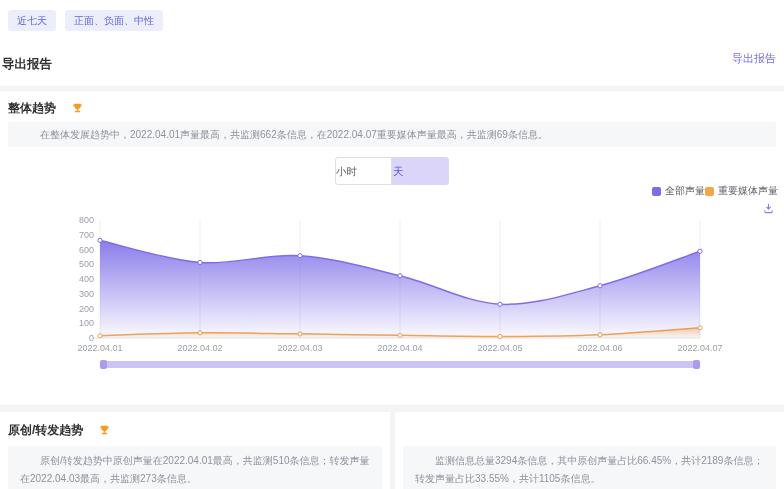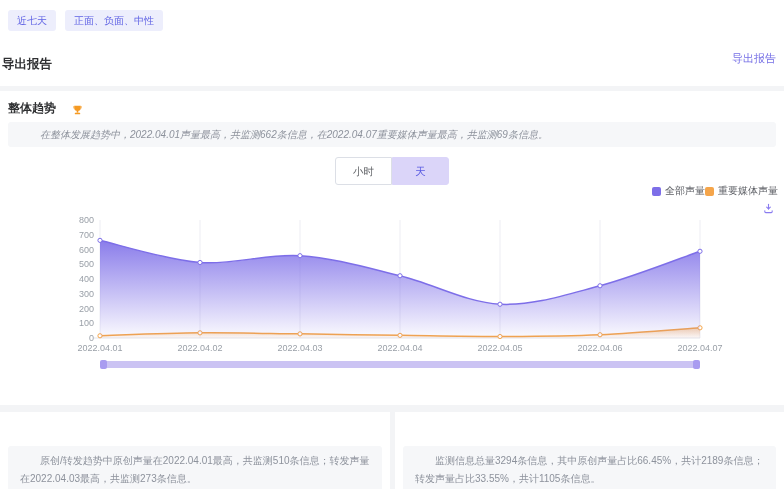--- a/index.html
+++ b/index.html
@@ -14,26 +14,26 @@
           background:#edeefc; color:#6063e4; font-size:10px; border-radius:3px; cursor:pointer; white-space:nowrap; }
   .chip-icon { width:13px; height:13px; border-radius:3px; background:#5b5ce2; display:flex; align-items:center; justify-content:center; flex:none; }
 
   
   .headerbar { left:0; top:41px; width:784px; height:45px; background:#fff; }
   .page-title { position:absolute; left:2px; top:15px; font-size:12.5px; font-weight:bold; color:#303133; }
   .export-link { position:absolute; right:8px; top:10px; font-size:11px; color:#756fe6; cursor:pointer; }
 
   
   .maincard { left:0; top:91px; width:784px; height:314px; background:#fff; }
-  .block-title { font-size:12px; font-weight:bold; color:#303133; display:flex; align-items:flex-end; gap:15px; }
+  .block-title { font-size:12px; font-weight:bold; color:#303133; display:flex; align-items:center; gap:15px; }
   .summary-box { background:#f6f7f9; border-radius:3px; color:#8d929c; font-size:10px; }
   .main-summary { position:absolute; left:8px; right:8px; top:31px; height:25px; line-height:25px;
-                  padding:0 12px; text-indent:2em; overflow:hidden; white-space:nowrap;font-style:italic; }
+                  padding:0 12px; text-indent:2em; overflow:hidden; white-space:nowrap; }
   .toggle-group { position:absolute; left:335px; top:66px; display:flex; }
-  .toggle-btn { width:57px; height:28px; line-height:26px; text-align:center; font-size:10.5px; cursor:pointer; }
+  .toggle-btn { width:57px; height:28px; line-height:26px; font-size:10.5px; cursor:pointer; }
   .toggle-hour { background:#fff; border:1px solid #dcdfe6; border-radius:3px 0 0 3px; color:#606266; }
   .toggle-day  { background:#dbd5f9; border:1px solid #dbd5f9; border-radius:0 3px 3px 0; color:#5b5ce2; }
   .legend { position:absolute; right:6px; top:93px; display:flex; align-items:center; }
   .legend-item { display:flex; align-items:center; gap:4px; font-size:10px; color:#5e6066; cursor:pointer; }
   .legend-swatch { width:9px; height:9px; border-radius:2px; }
   .dl-icon { position:absolute; right:10px; top:112px; cursor:pointer; line-height:0; }
   .chart-wrap { position:absolute; left:0; top:104px; width:784px; height:170px; }
   .zoom-slider { position:absolute; left:100px; top:270px; width:600px; height:7px;
                  background:#cbc3f3; border-radius:4px; cursor:pointer; }
   .zoom-handle { position:absolute; top:-1px; width:7px; height:9px; background:#a99cf0; border-radius:2px; }
@@ -163,18 +163,30 @@
       </svg>
   </div>
 
   <div class="zoom-slider">
     <div class="zoom-handle left"></div>
     <div class="zoom-handle right"></div>
   </div>
 </div>
 
 <div class="abs bottomcard card-left">
+  <div class="block-title">
+    <span>原创/转发趋势</span>
+    <span style="line-height:0;">
+      <svg width="13" height="13" viewBox="0 0 24 24" fill="#f59a23">
+          <path d="M6 3h12v4a6 6 0 0 1-12 0z"></path>
+          <path d="M4 4h2v3a4 4 0 0 0 1 2.6A4.5 4.5 0 0 1 4 5.5z" opacity=".75"></path>
+          <path d="M20 4h-2v3a4 4 0 0 1-1 2.6A4.5 4.5 0 0 0 20 5.5z" opacity=".75"></path>
+          <rect x="10.5" y="12" width="3" height="4"></rect>
+          <rect x="7" y="16" width="10" height="3" rx="1"></rect>
+        </svg>
+    </span>
+  </div>
   <div class="summary-box panel-summary">原创/转发趋势中原创声量在2022.04.01最高，共监测510条信息；转发声量在2022.04.03最高，共监测273条信息。</div>
 </div>
 
 <div class="abs bottomcard card-right">
   <div class="summary-box panel-summary">监测信息总量3294条信息，其中原创声量占比66.45%，共计2189条信息；转发声量占比33.55%，共计1105条信息。</div>
 </div>
 
 </body></html>

